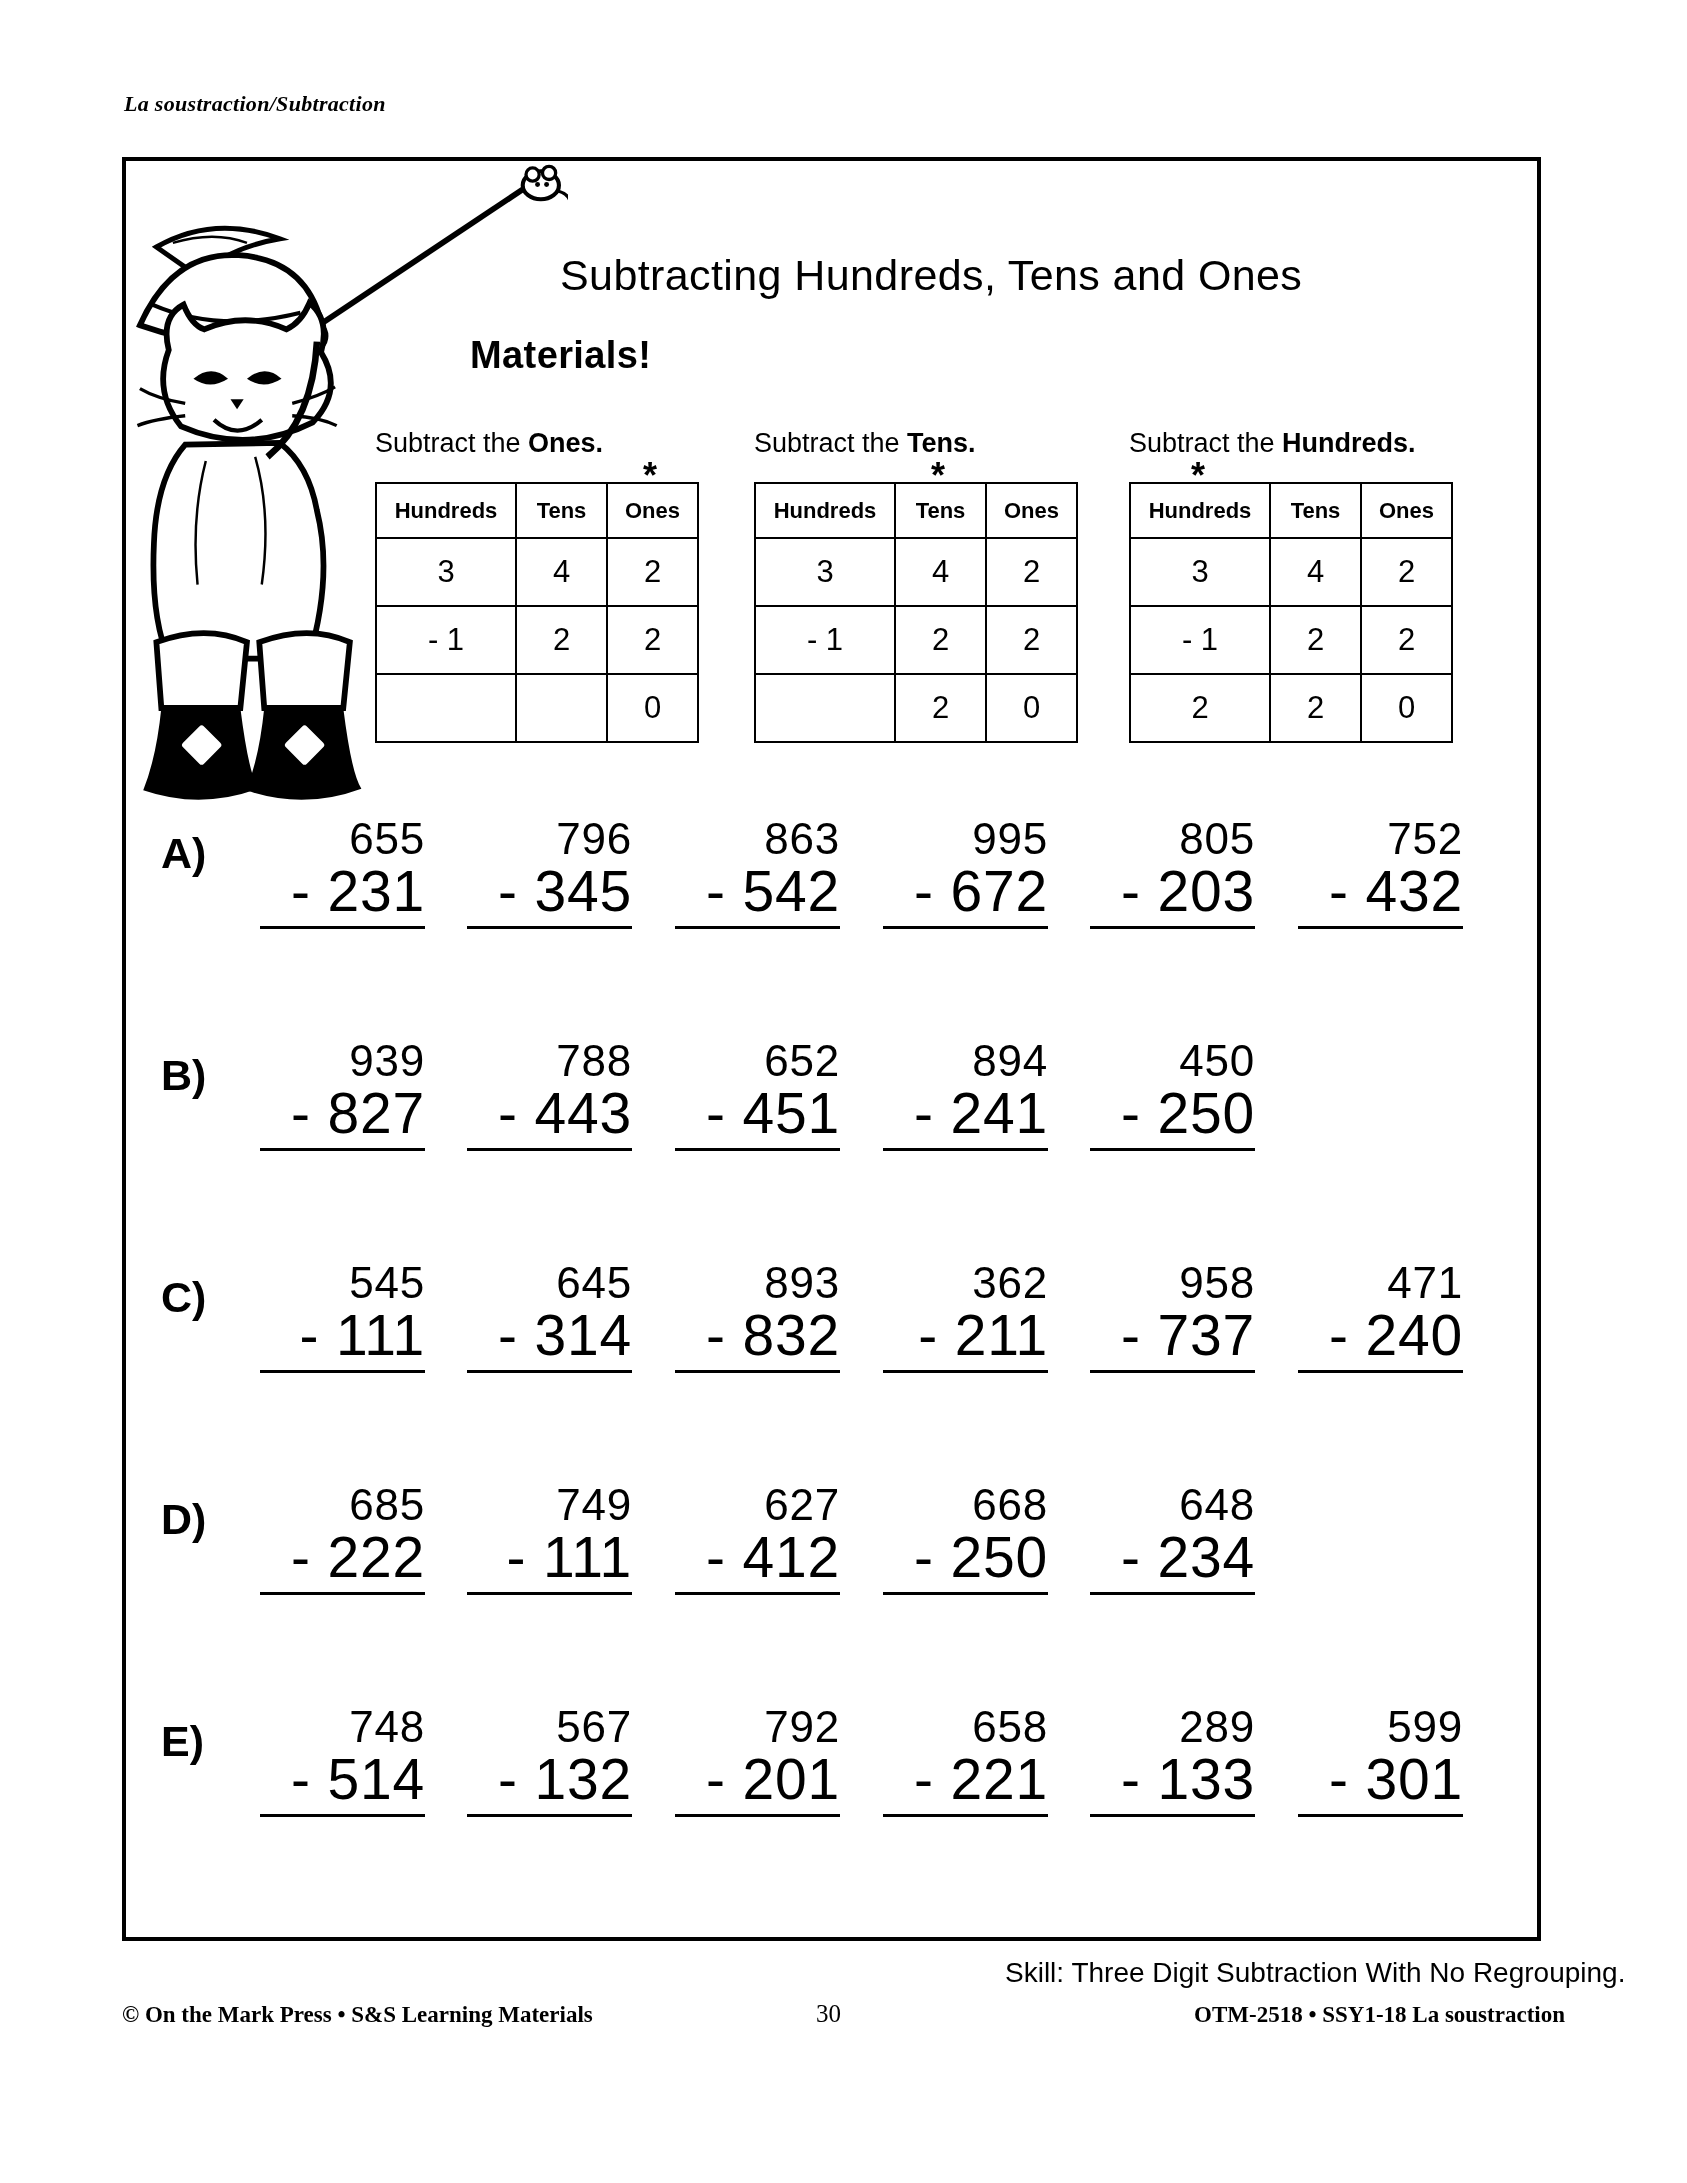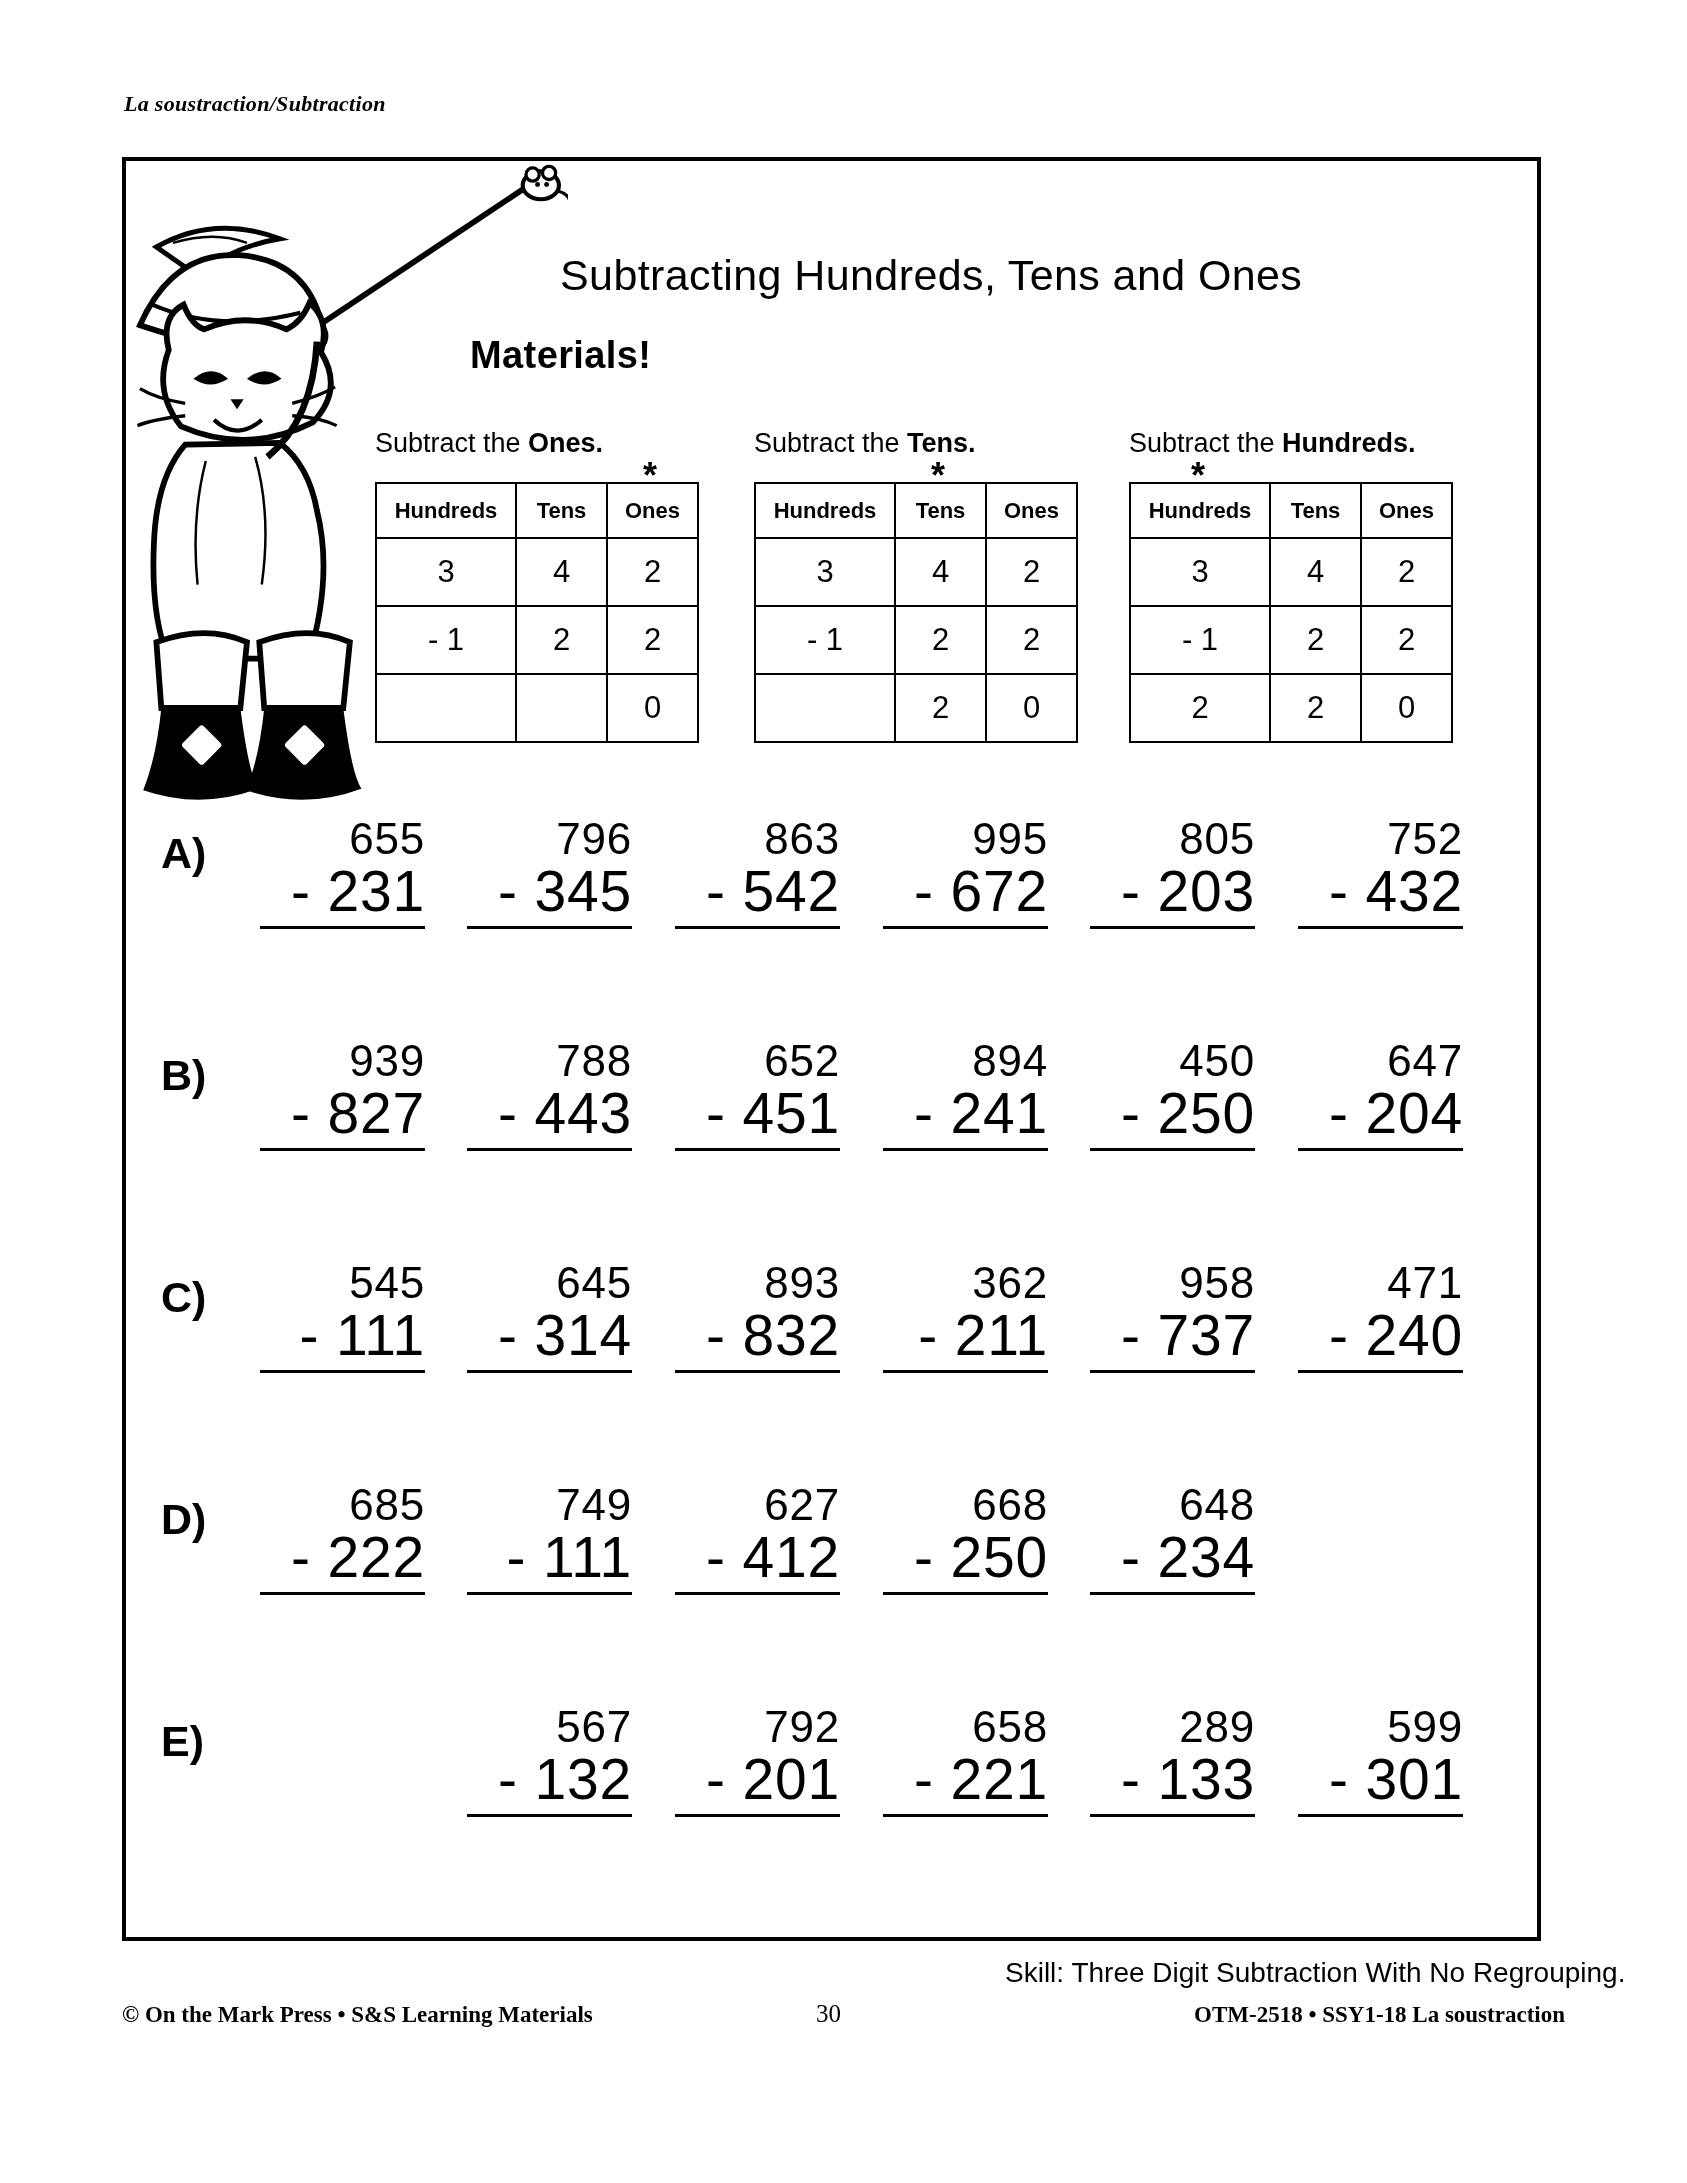--- a/index.html
+++ b/index.html
@@ -387,24 +387,20 @@
       <div class="bot">- 451</div>
     </div>
     <div class="prob" style="left:722px;">
       <div class="top">894</div>
       <div class="bot">- 241</div>
     </div>
     <div class="prob" style="left:929px;">
       <div class="top">450</div>
       <div class="bot">- 250</div>
     </div>
-    <div class="prob" style="left:1137px;">
-      <div class="top">647</div>
-      <div class="bot">- 204</div>
-    </div>
   </div>
 
   <div class="prow">
     <div class="rowlabel">C)</div>
     <div class="prob" style="left:99px;">
       <div class="top">545</div>
       <div class="bot">- 111</div>
     </div>
     <div class="prob" style="left:306px;">
       <div class="top">645</div>
@@ -447,20 +443,24 @@
       <div class="bot">- 250</div>
     </div>
     <div class="prob" style="left:929px;">
       <div class="top">648</div>
       <div class="bot">- 234</div>
     </div>
   </div>
 
   <div class="prow">
     <div class="rowlabel">E)</div>
+    <div class="prob" style="left:99px;">
+      <div class="top">748</div>
+      <div class="bot">- 514</div>
+    </div>
     <div class="prob" style="left:306px;">
       <div class="top">567</div>
       <div class="bot">- 132</div>
     </div>
     <div class="prob" style="left:514px;">
       <div class="top">792</div>
       <div class="bot">- 201</div>
     </div>
     <div class="prob" style="left:722px;">
       <div class="top">658</div>

